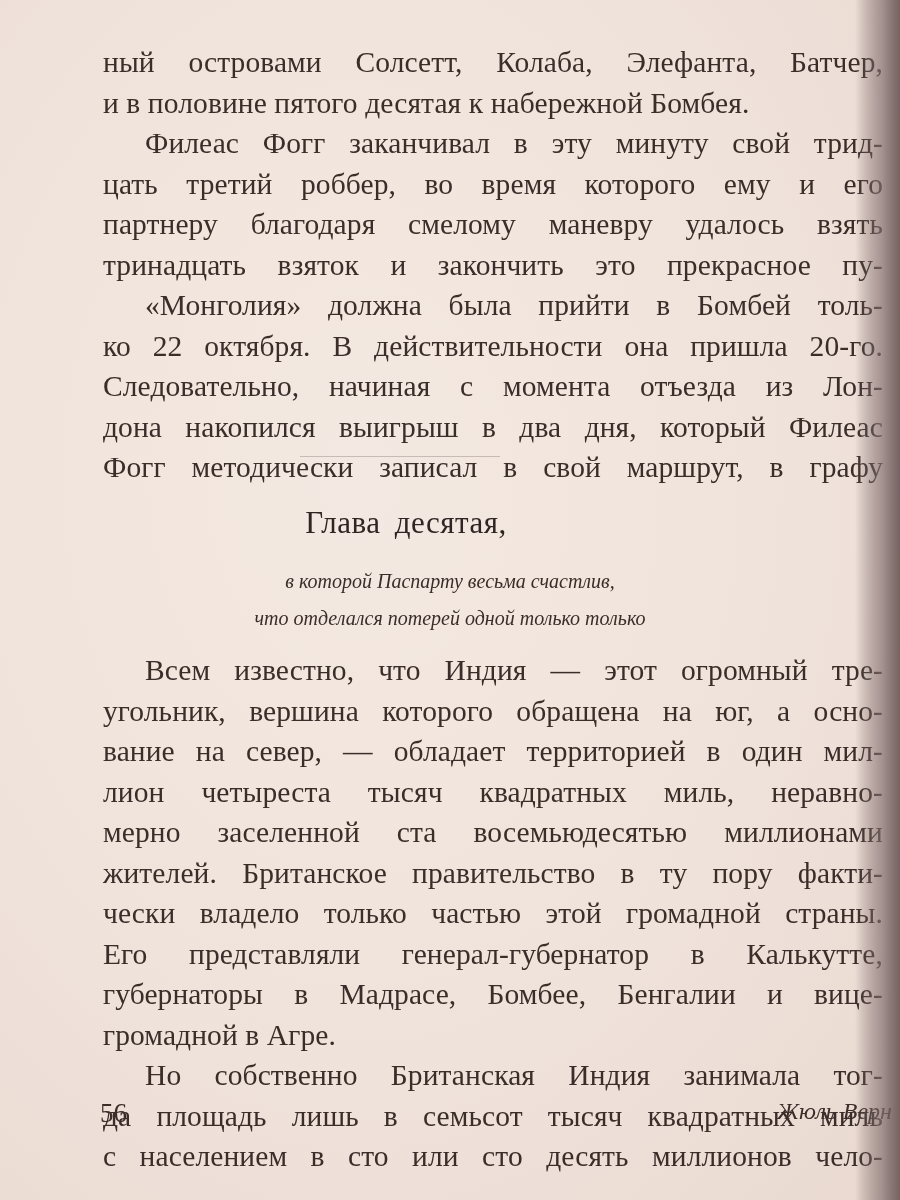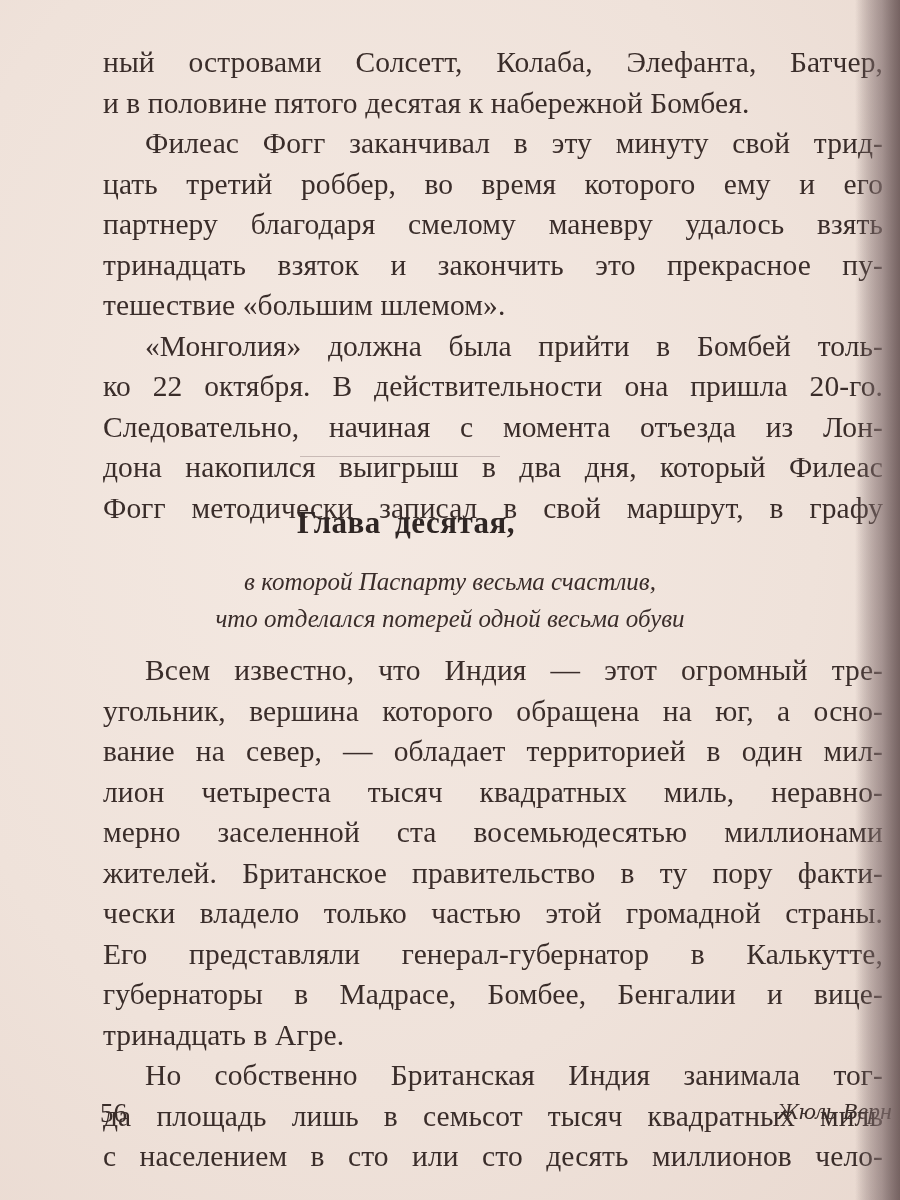--- a/index.html
+++ b/index.html
@@ -50,34 +50,34 @@
       width: 200px;
       height: 1px;
       background: rgba(120,100,100,0.35);
     }
     .chapter-title {
       position: absolute;
       left: 0;
       width: 812px;
       top: 505px;
       text-align: center;
-      font-weight: bold;
+      font-weight: normal;
       font-size: 31px;
       letter-spacing: 0.5px;
       word-spacing: 6px;
       color: #2f2624;
     }
     .chapter-sub {
       position: absolute;
       left: 0;
       width: 900px;
       top: 563px;
       text-align: center;
       font-style: italic;
-      font-size: 25px;
+      font-size: 20px;
       line-height: 37px;
       color: #3a2d2a;
     }
     .footer {
       position: absolute;
       top: 1098px;
       left: 100px;
       width: 780px;
       font-size: 27px;
     }
@@ -109,52 +109,51 @@
   <div class="text-block" style="top:42px;">
     <p>
       <span class="line">ный островами Солсетт, Колаба, Элефанта, Батчер,</span>
       <span class="line last">и в половине пятого десятая к набережной Бомбея.</span>
     </p>
     <p>
       <span class="line" style="padding-left:42px;">Филеас Фогг заканчивал в эту минуту свой трид-</span>
       <span class="line">цать третий роббер, во время которого ему и его</span>
       <span class="line">партнеру благодаря смелому маневру удалось взять</span>
       <span class="line">тринадцать взяток и закончить это прекрасное пу-</span>
-      <span class="line last">тешествие «большим шлемом».</span>
     </p>
     <p>
       <span class="line" style="padding-left:42px;">«Монголия» должна была прийти в Бомбей толь-</span>
       <span class="line">ко 22 октября. В действительности она пришла 20-го.</span>
       <span class="line">Следовательно, начиная с момента отъезда из Лон-</span>
       <span class="line">дона накопился выигрыш в два дня, который Филеас</span>
       <span class="line">Фогг методически записал в свой маршрут, в графу</span>
     </p>
   </div>
 
   <div class="sep"></div>
 
   <div class="chapter-title">Глава  десятая,</div>
 
   <div class="chapter-sub">
     <div>в которой Паспарту весьма счастлив,</div>
-    <div>что отделался потерей одной весьма обуви</div>
+    <div>что отделался потерей одной только только</div>
   </div>
 
   <div class="text-block" style="top:650px;">
     <p>
       <span class="line" style="padding-left:42px;">Всем известно, что Индия — этот огромный тре-</span>
       <span class="line">угольник, вершина которого обращена на юг, а осно-</span>
       <span class="line">вание на север, — обладает территорией в один мил-</span>
       <span class="line">лион четыреста тысяч квадратных миль, неравно-</span>
       <span class="line">мерно заселенной ста восемьюдесятью миллионами</span>
       <span class="line">жителей. Британское правительство в ту пору факти-</span>
       <span class="line">чески владело только частью этой громадной страны.</span>
       <span class="line">Его представляли генерал-губернатор в Калькутте,</span>
       <span class="line">губернаторы в Мадрасе, Бомбее, Бенгалии и вице-</span>
-      <span class="line last">тринадцать в Агре.</span>
+      <span class="line last">громадной в Агре.</span>
     </p>
     <p>
       <span class="line" style="padding-left:42px;">Но собственно Британская Индия занимала тог-</span>
       <span class="line">да площадь лишь в семьсот тысяч квадратных миль</span>
       <span class="line">с населением в сто или сто десять миллионов чело-</span>
     </p>
   </div>
 
   <div class="footer">
     <span class="page-number">56</span>

